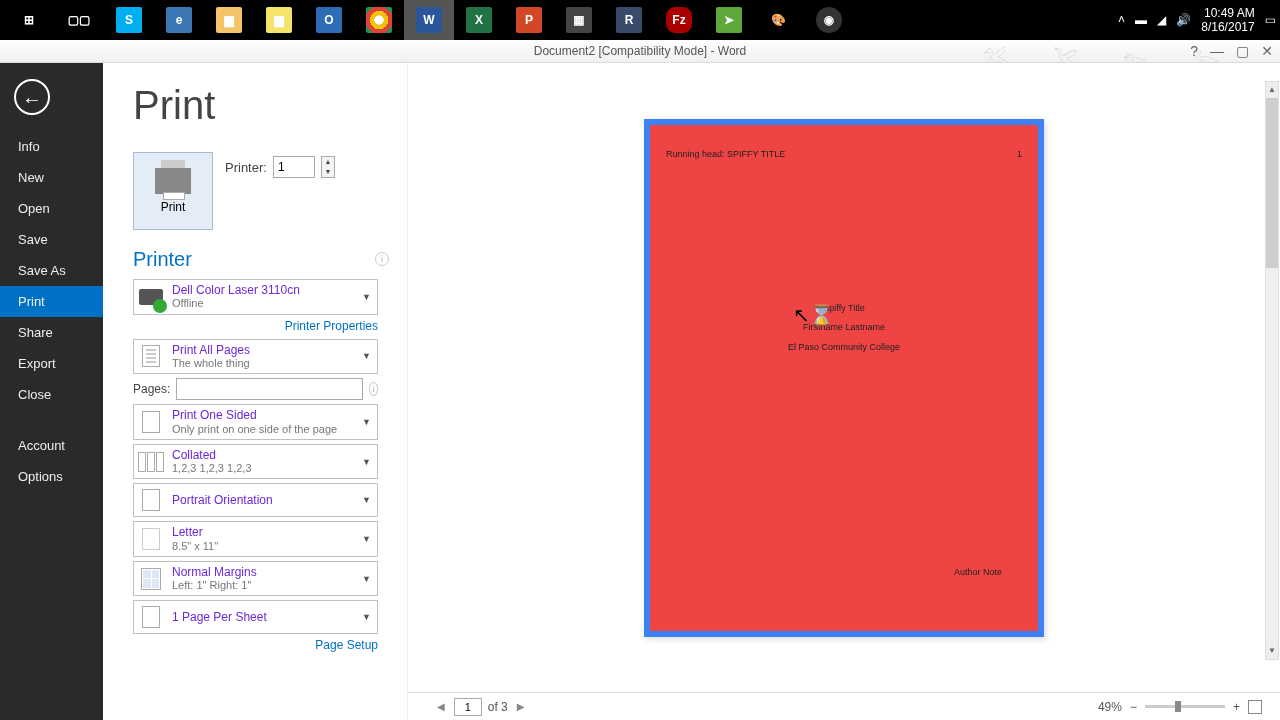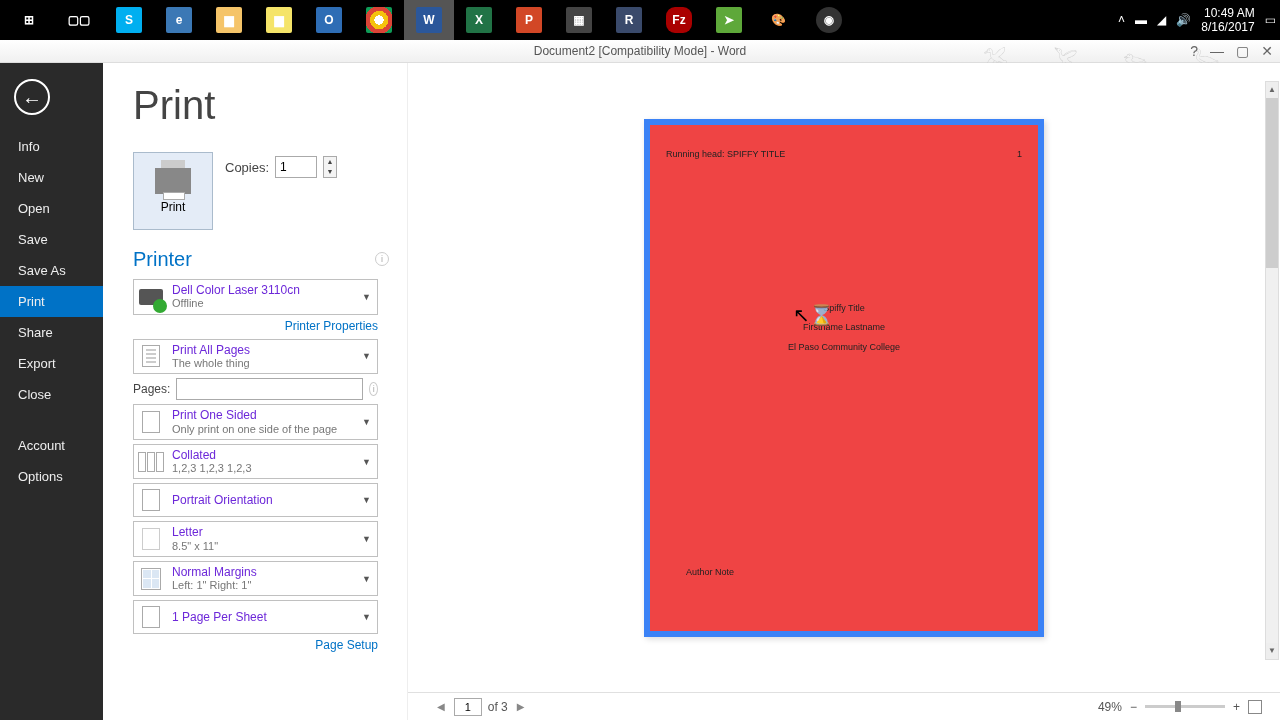--- a/index.html
+++ b/index.html
@@ -56,21 +56,21 @@
 .pages-row { display: flex; align-items: center; gap: 6px; margin: 4px 0 4px; width: 245px; }
 .pages-row label { font-size: 12px; color: #444; }
 .pages-row input { flex: 1; height: 22px; border: 1px solid #aaa; padding: 0 4px; }
 .pages-row .info-icon { float: none; margin: 0; }
 
 .preview-pane { flex: 1; background: #fff; position: relative; display: flex; flex-direction: column; }
 .preview-area { flex: 1; display: flex; align-items: center; justify-content: center; position: relative; }
 .page { width: 400px; height: 518px; background: #ef4444; border: 6px solid #3b82f6; box-shadow: 2px 2px 6px rgba(0,0,0,0.15); position: relative; padding: 24px 16px; font-family: "Times New Roman", serif; font-size: 9px; color: #222; }
 .page .header { display: flex; justify-content: space-between; margin-bottom: 140px; }
 .page .center-block { text-align: center; line-height: 2.2; }
-.page .author-note { text-align: left; position: absolute; bottom: 50px; left: 36px; right: 36px; font-size: 9px; line-height: 2; }
+.page .author-note { text-align: right; position: absolute; bottom: 50px; left: 36px; right: 36px; font-size: 9px; line-height: 2; }
 .cursor-wait { position: absolute; left: 385px; top: 240px; font-size: 20px; }
 
 .vscroll { position: absolute; right: 1px; top: 18px; bottom: 32px; width: 14px; background: #f0f0f0; border: 1px solid #ddd; display: flex; flex-direction: column; }
 .vscroll .arrow { height: 16px; text-align: center; font-size: 8px; line-height: 16px; background: #eee; color: #666; }
 .vscroll .track { flex: 1; position: relative; }
 .vscroll .thumb { position: absolute; top: 0; left: 0; right: 0; height: 170px; background: #cdcdcd; }
 
 .preview-footer { height: 28px; border-top: 1px solid #e0e0e0; display: flex; align-items: center; justify-content: space-between; padding: 0 18px 0 26px; font-size: 12px; color: #555; }
 .page-nav { display: flex; align-items: center; gap: 6px; }
 .page-nav input { width: 28px; height: 18px; border: 1px solid #aaa; text-align: center; font-size: 11px; }
@@ -198,21 +198,21 @@
   <div class="main">
     <div class="left-pane">
       <h1>Print</h1>
 
       <div class="print-row">
         <div class="print-btn">
           <div class="print-icon"></div>
           <span>Print</span>
         </div>
         <div class="copies-wrap">
-          <span>Copies:</span>
+          <span>Printer:</span>
           <input value="1" style="">
           <div class="spinner">
               <div>▲</div>
               <div>▼</div>
             </div>
         </div>
       </div>
 
       <div style="position:relative;">
         <div class="info-icon">i</div>

